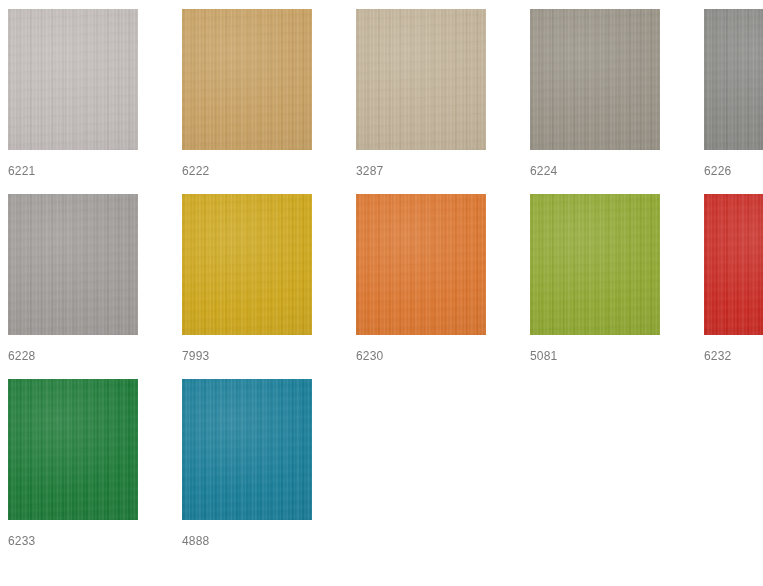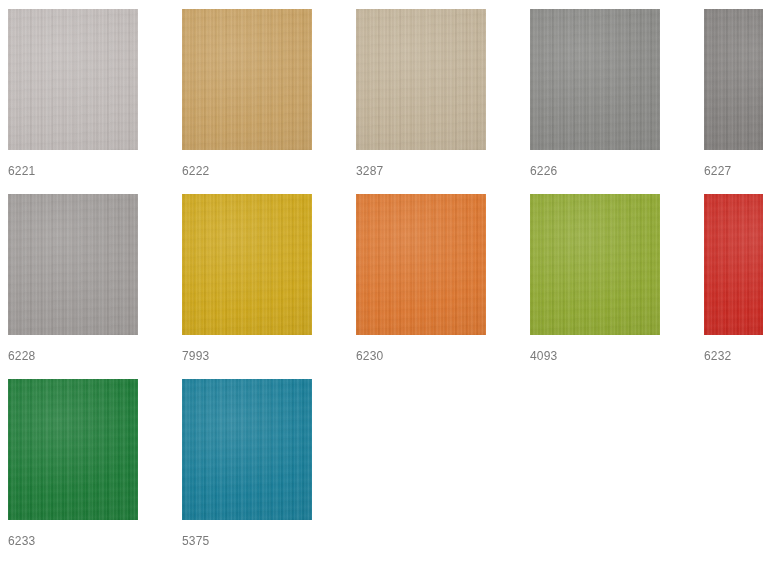--- a/index.html
+++ b/index.html
@@ -106,32 +106,32 @@
       <div class="swatch-label">6222</div>
     </div>
     <div class="swatch-cell">
       <div class="swatch-chip" style="background-color: rgb(195, 180, 154);">
         <div class="grain"></div>
         <div class="sheen"></div>
       </div>
       <div class="swatch-label">3287</div>
     </div>
     <div class="swatch-cell">
+      <div class="swatch-chip" style="background-color: rgb(154, 148, 136);">
+        <div class="grain"></div>
+        <div class="sheen"></div>
+      </div>
+      <div class="swatch-label">6224</div>
+    </div>
+    <div class="swatch-cell">
       <div class="swatch-chip" style="background-color: rgb(138, 138, 135);">
         <div class="grain"></div>
         <div class="sheen"></div>
       </div>
       <div class="swatch-label">6226</div>
-    </div>
-    <div class="swatch-cell">
-      <div class="swatch-chip" style="background-color: rgb(132, 129, 127);">
-        <div class="grain"></div>
-        <div class="sheen"></div>
-      </div>
-      <div class="swatch-label">6227</div>
     </div>
     <div class="swatch-cell">
       <div class="swatch-chip" style="background-color: rgb(160, 156, 154);">
         <div class="grain"></div>
         <div class="sheen"></div>
       </div>
       <div class="swatch-label">6228</div>
     </div>
     <div class="swatch-cell">
       <div class="swatch-chip" style="background-color: rgb(207, 168, 28);">
@@ -145,36 +145,36 @@
         <div class="grain"></div>
         <div class="sheen"></div>
       </div>
       <div class="swatch-label">6230</div>
     </div>
     <div class="swatch-cell">
       <div class="swatch-chip" style="background-color: rgb(144, 169, 50);">
         <div class="grain"></div>
         <div class="sheen"></div>
       </div>
-      <div class="swatch-label">4093</div>
+      <div class="swatch-label">5081</div>
     </div>
     <div class="swatch-cell">
       <div class="swatch-chip" style="background-color: rgb(202, 42, 35);">
         <div class="grain"></div>
         <div class="sheen"></div>
       </div>
       <div class="swatch-label">6232</div>
     </div>
     <div class="swatch-cell">
       <div class="swatch-chip" style="background-color: rgb(29, 123, 55);">
         <div class="grain"></div>
         <div class="sheen"></div>
       </div>
       <div class="swatch-label">6233</div>
     </div>
     <div class="swatch-cell">
       <div class="swatch-chip" style="background-color: rgb(25, 126, 153);">
         <div class="grain"></div>
         <div class="sheen"></div>
       </div>
-      <div class="swatch-label">5375</div>
+      <div class="swatch-label">4888</div>
     </div>
   </main>
 
 </body></html>

